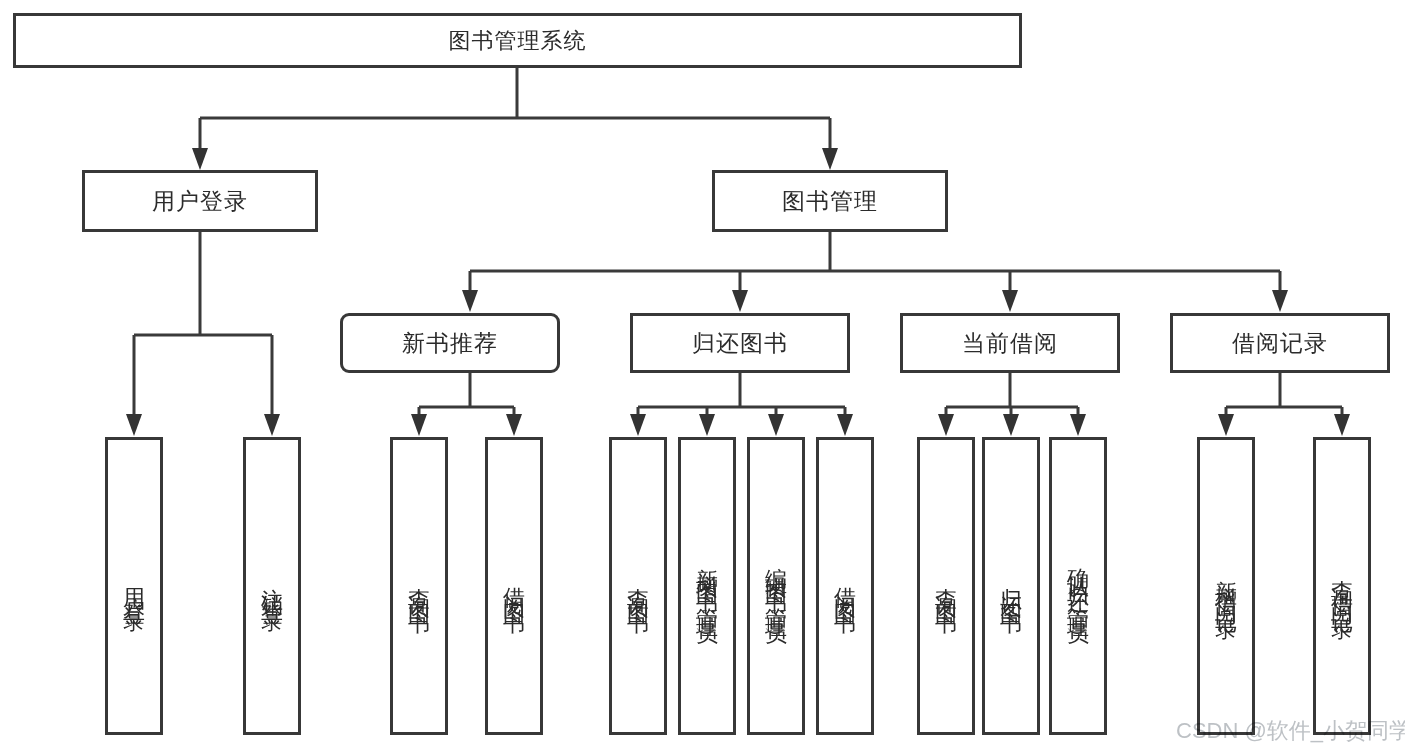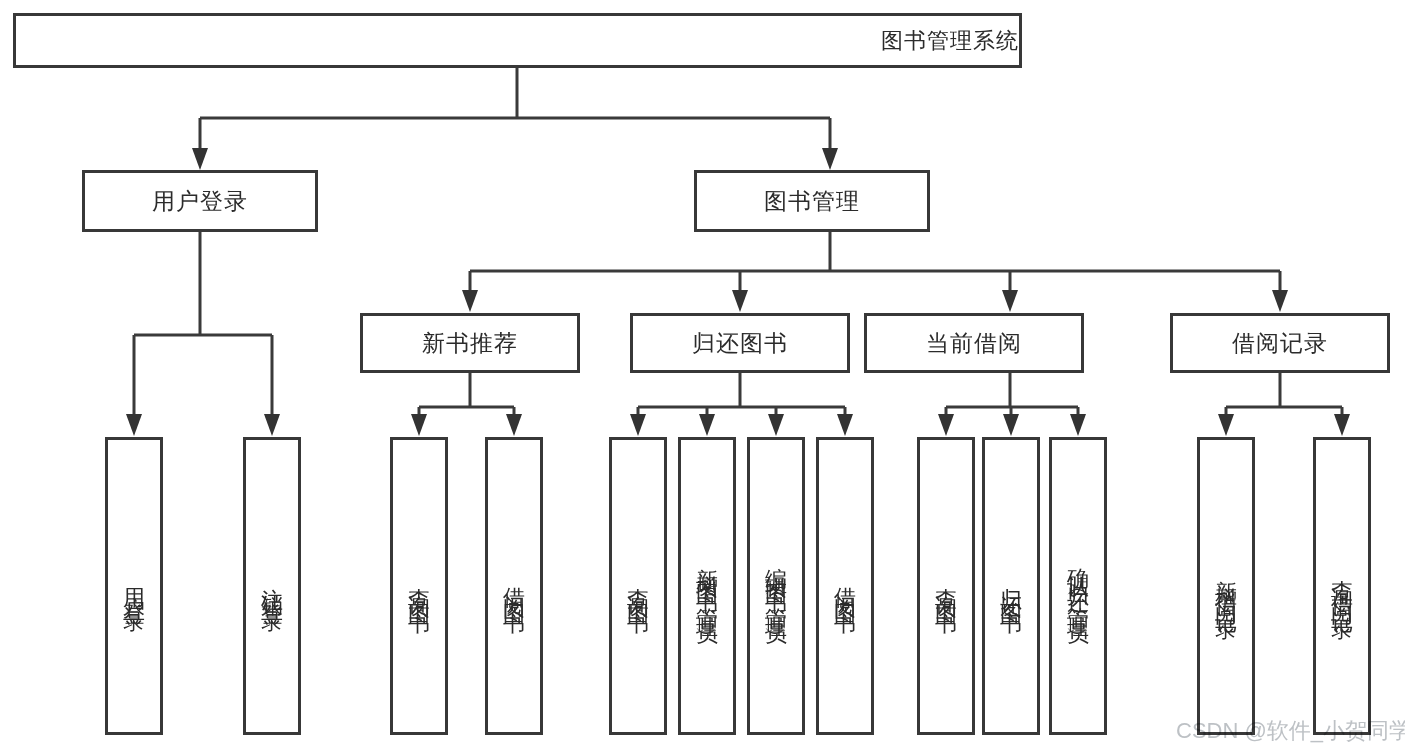--- a/index.html
+++ b/index.html
@@ -14,25 +14,25 @@
   .box{
     position:absolute;
     box-sizing:border-box;
     border:3px solid #383838;
     background:#fff;
     color:#2b2b2b;
     display:flex;align-items:center;justify-content:center;
     z-index:2;
   }
   .hbox{font-size:23px;letter-spacing:1px;}
-  .root{left:13px;top:13px;width:1009px;height:55px;font-size:22px;justify-content:flex-end;}
+  .root{left:13px;top:13px;width:1009px;height:55px;font-size:22px;}
   .l2a{left:82px;top:170px;width:236px;height:62px;}
-  .l2b{left:694px;top:170px;width:236px;height:62px;}
+  .l2b{left:712px;top:170px;width:236px;height:62px;}
   .l3{top:313px;width:220px;height:60px;}
-  .l3a{left:360px;} .l3b{left:630px;} .l3c{left:864px;} .l3d{left:1170px;}
+  .l3a{left:340px;border-radius:9px;} .l3b{left:630px;} .l3c{left:900px;} .l3d{left:1170px;}
   .leaf{top:437px;width:58px;height:298px;}
   .leaf > span{
     writing-mode:vertical-rl;
     text-orientation:mixed;
     font-size:22px;
     letter-spacing:8px;
     line-height:1;
     white-space:nowrap;
   }
   .lf1{left:105px;} .lf2{left:243px;}

